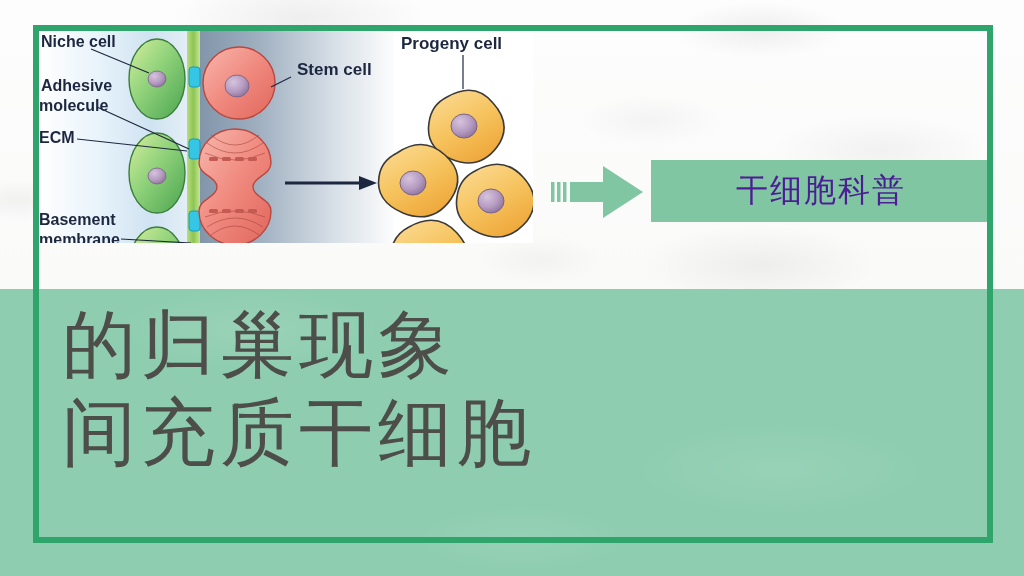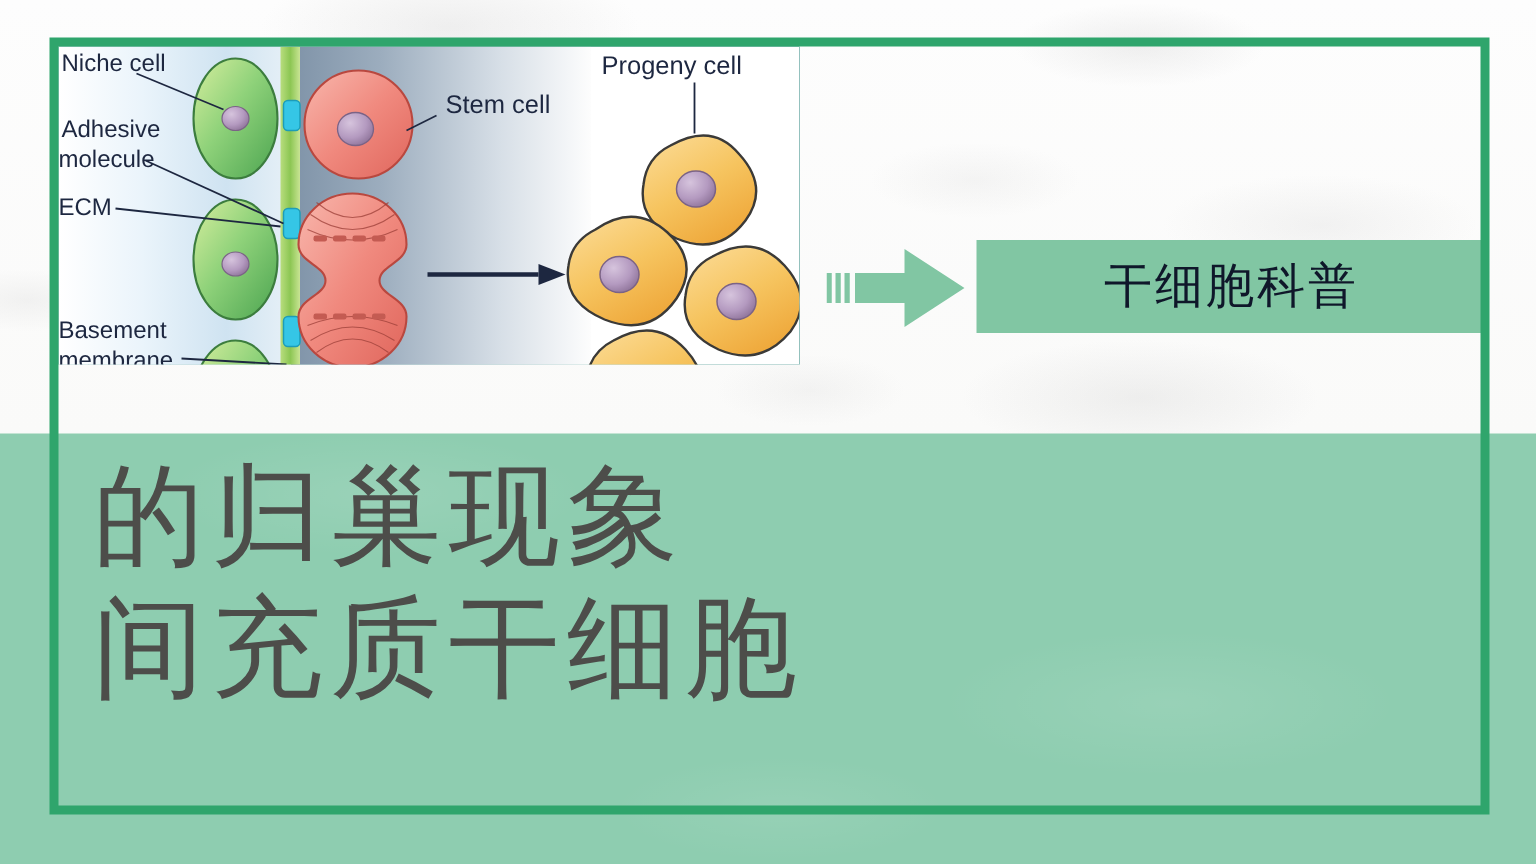--- a/index.html
+++ b/index.html
@@ -44,37 +44,38 @@
   .frame{
     position:absolute;left:33px;top:25px;width:960px;height:518px;
     border:6px solid #2fa56c;
     box-sizing:border-box;
     pointer-events:none;
   }
   
   .diagram-panel{
     position:absolute;left:39px;top:31px;width:494px;height:212px;
     overflow:hidden;
-    background:#0f766e;
+    background:#f9a8d4;
+    font-weight:bold;
   }
   .diagram-svg{display:block;}
   
   .badge-row{
     position:absolute;left:551px;top:160px;width:440px;height:62px;
   }
   .badge-arrow{
     position:absolute;left:0;top:4px;width:96px;height:56px;
   }
   .badge-plate{
     position:absolute;left:100px;top:0;width:340px;height:62px;
     background:#81c6a3;
     display:flex;align-items:center;justify-content:center;
   }
   .badge-text{
-    color:#0f172a;
+    color:#4c1d95;
     font-size:32px;
     letter-spacing:2px;
     font-family:"DejaVu Sans","Liberation Sans",sans-serif;
     white-space:nowrap;
   }
   
   .title-block{
     position:absolute;left:62px;top:300px;width:900px;
   }
   .title-line{

